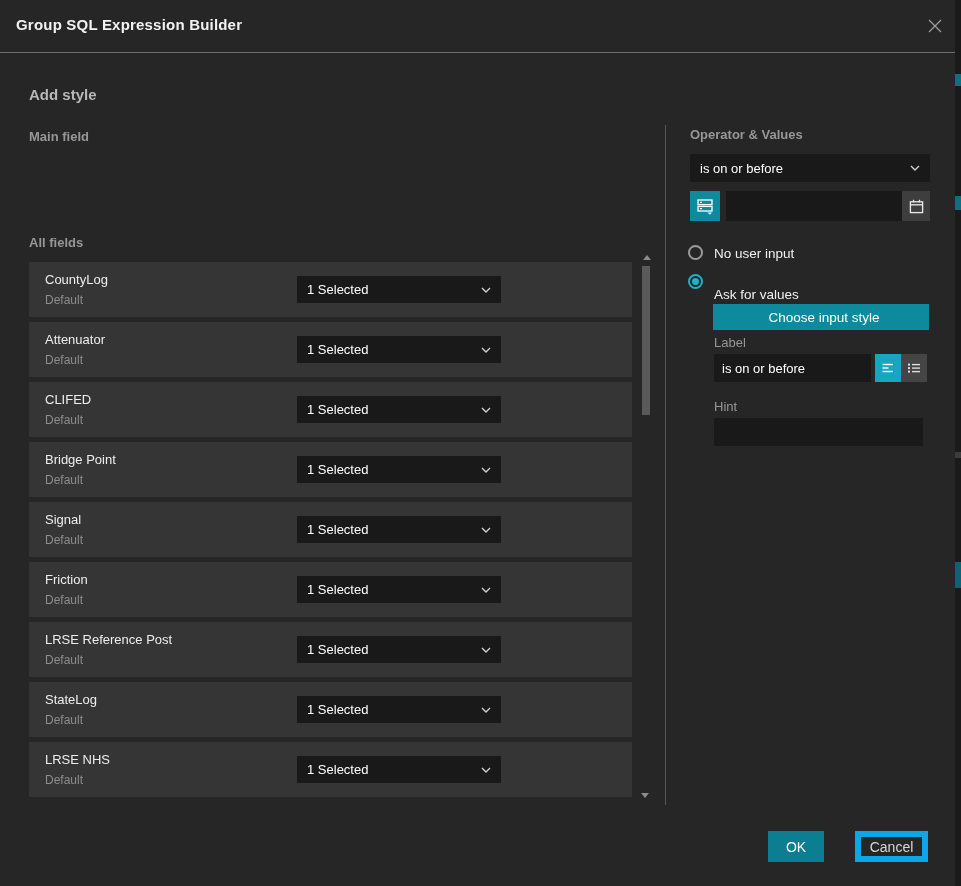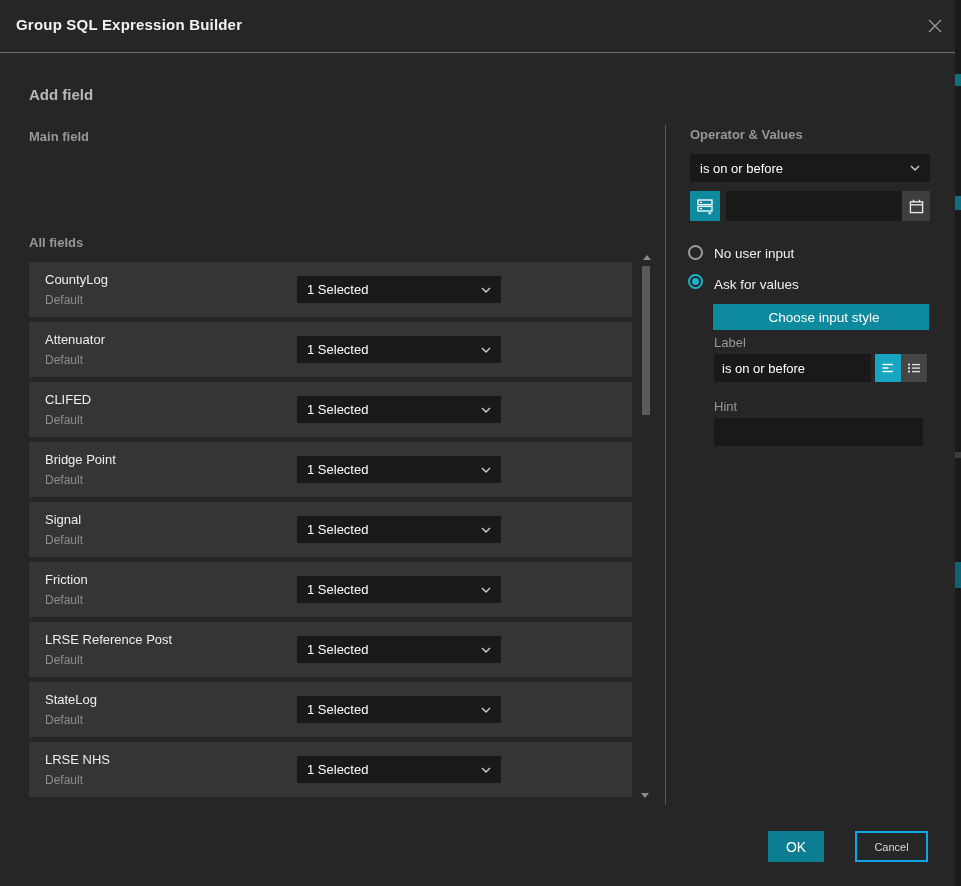--- a/index.html
+++ b/index.html
@@ -57,41 +57,41 @@
   .cal-btn{position:absolute;left:902px;top:191px;width:28px;height:30px;background:#3e3e3e;
     display:flex;align-items:center;justify-content:center;cursor:pointer;}
 
   .radio{position:absolute;left:688px;width:15px;height:15px;border-radius:50%;
     border:2px solid #9a9a9a;box-sizing:border-box;cursor:pointer;}
   .radio.sel{border-color:#1db1ce;}
   .radio.sel::after{content:"";position:absolute;left:2px;top:2px;width:7px;height:7px;
     border-radius:50%;background:#1db1ce;}
   .r1{top:245px;} .r2{top:274px;}
   .radio-label{position:absolute;left:714px;font-size:13.5px;color:#f0f0f0;}
-  .rl1{top:246px;} .rl2{top:277px;}
+  .rl1{top:246px;} .rl2{top:287px;}
 
   .choose-btn{position:absolute;left:713px;top:304px;width:216px;height:26px;background:#0e8a9e;
     color:#ffffff;font-size:13.5px;border:none;cursor:pointer;display:flex;align-items:center;
     justify-content:center;font-family:"Liberation Sans",sans-serif;padding-left:12px;}
   .lbl-label{position:absolute;left:714px;top:335px;font-size:13px;color:#979797;}
   .label-input{position:absolute;left:714px;top:354px;width:157px;height:28px;background:#191919;
     border:none;color:#fff;font-size:13px;padding:0 8px;box-sizing:border-box;font-family:"Liberation Sans",sans-serif;}
   .align-btn{position:absolute;left:875px;top:354px;width:26px;height:28px;background:#17a6c0;
     display:flex;align-items:center;justify-content:center;cursor:pointer;}
   .listicon-btn{position:absolute;left:901px;top:354px;width:26px;height:28px;background:#454545;
     display:flex;align-items:center;justify-content:center;cursor:pointer;}
   .hint-label{position:absolute;left:714px;top:399px;font-size:13px;color:#979797;}
   .hint-input{position:absolute;left:714px;top:418px;width:209px;height:28px;background:#191919;
     border:none;color:#fff;font-size:13px;padding:0 8px;box-sizing:border-box;font-family:"Liberation Sans",sans-serif;}
 
   
   .ok-btn{position:absolute;left:768px;top:831px;width:56px;height:31px;background:#0b7e91;
     color:#ffffff;font-size:14px;border:none;cursor:pointer;font-family:"Liberation Sans",sans-serif;}
   .cancel-btn{position:absolute;left:855px;top:831px;width:73px;height:31px;background:transparent;
-    color:#d8d8d8;font-size:11px;border:2px solid #0ea5e9;cursor:pointer;font-family:"Liberation Sans",sans-serif;}
+    color:#d8d8d8;font-size:14px;border:6px solid #0ea5e9;cursor:pointer;font-family:"Liberation Sans",sans-serif;}
 
   
   .edge{position:absolute;left:955px;top:0;width:6px;height:886px;background:#1a1a1a;}
   .frag{position:absolute;left:955px;width:6px;}
   .frag.t1{top:74px;height:12px;background:#0f6e80;}
   .frag.t2{top:196px;height:14px;background:#0f6e80;}
   .frag.t3{top:562px;height:26px;background:#0d6375;}
   .frag.g1{top:452px;height:6px;background:#3c3c3c;}
 </style>
 </head>
@@ -102,21 +102,21 @@
   <div class="titlebar">
     <div class="title">Group SQL Expression Builder</div>
     <div class="close-btn">
       <svg width="16" height="16" viewBox="0 0 16 16">
         <path d="M2 2 L14 14 M14 2 L2 14" stroke="#9e9e9e" stroke-width="1.2" fill="none"></path>
       </svg>
     </div>
   </div>
   <div class="title-divider"></div>
 
-  <div class="h-add">Add field</div>
+  <div class="h-add">Add style</div>
   <div class="sublabel h-main">Main field</div>
   <div class="sublabel h-all">All fields</div>
   <div class="sublabel h-op">Operator &amp; Values</div>
 
 
   <div class="list" id="fields-list">
     <div class="row">
       <div class="row-name">CountyLog</div>
       <div class="row-sub">Default</div>
       <div class="dd row-dd">

